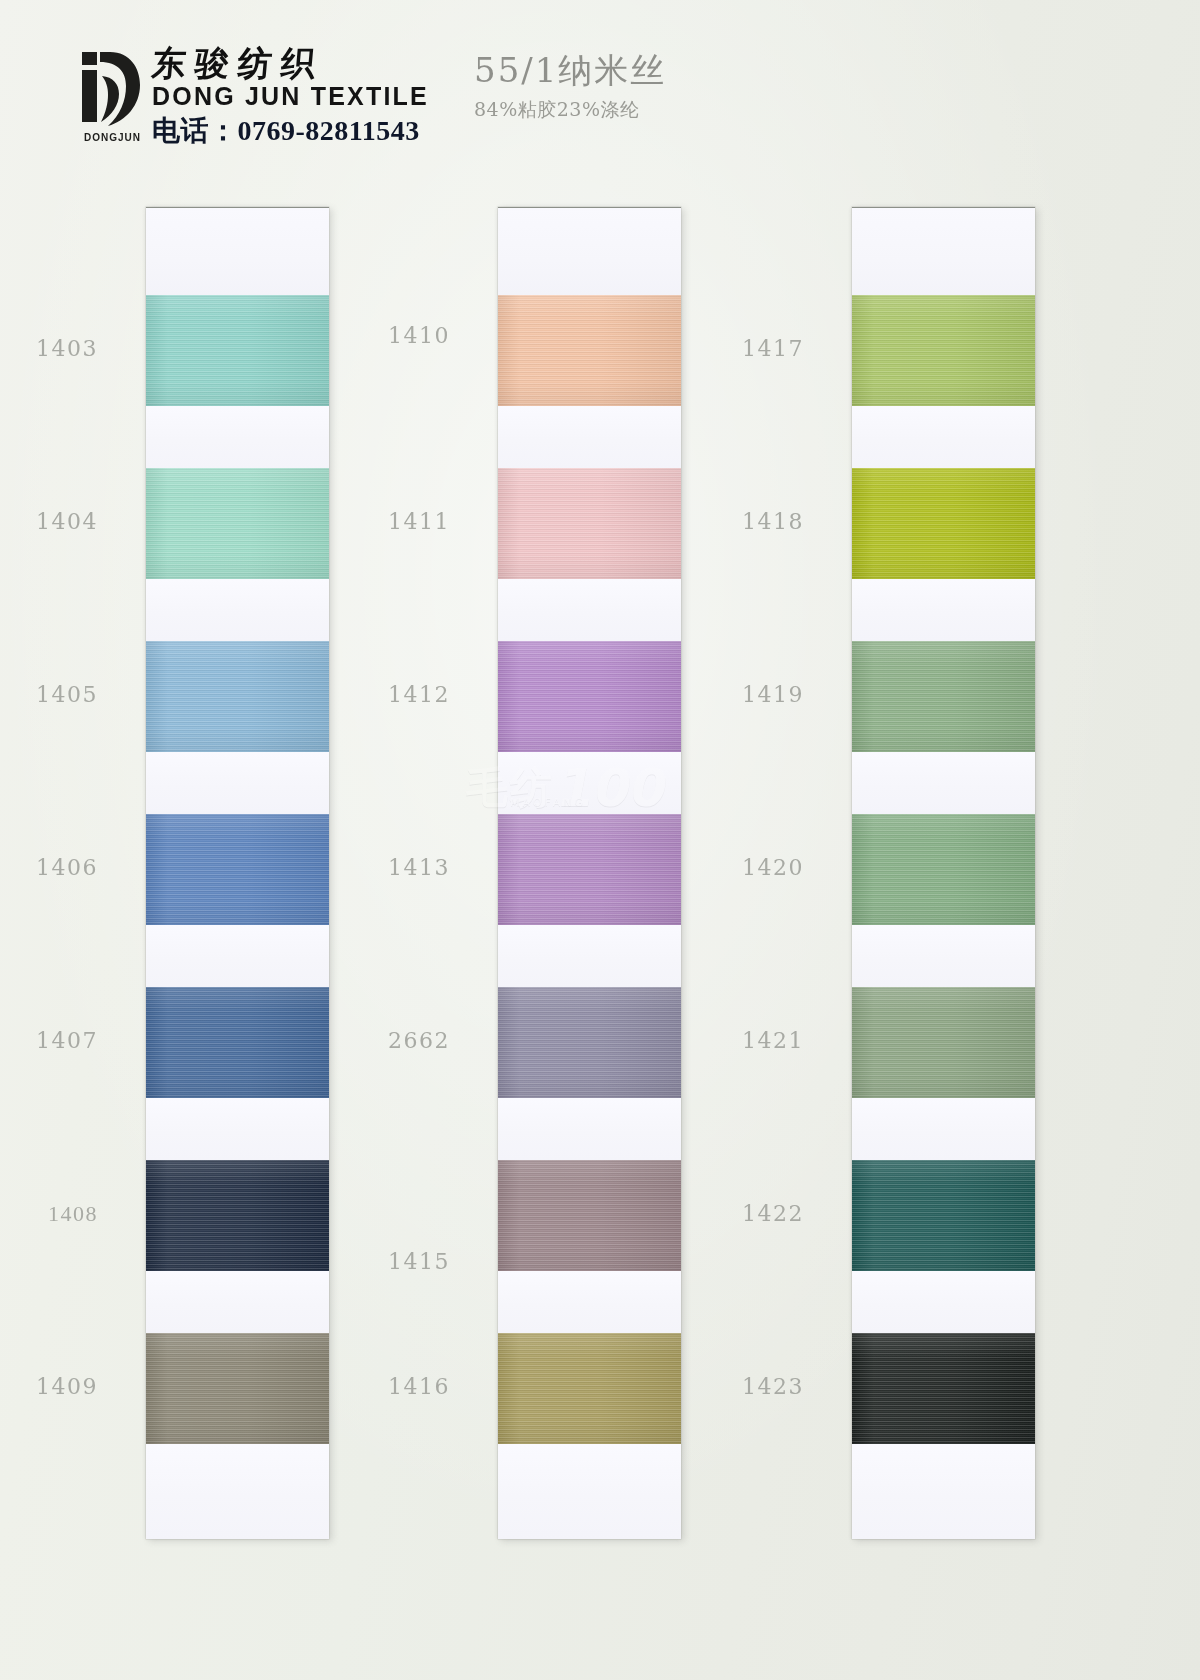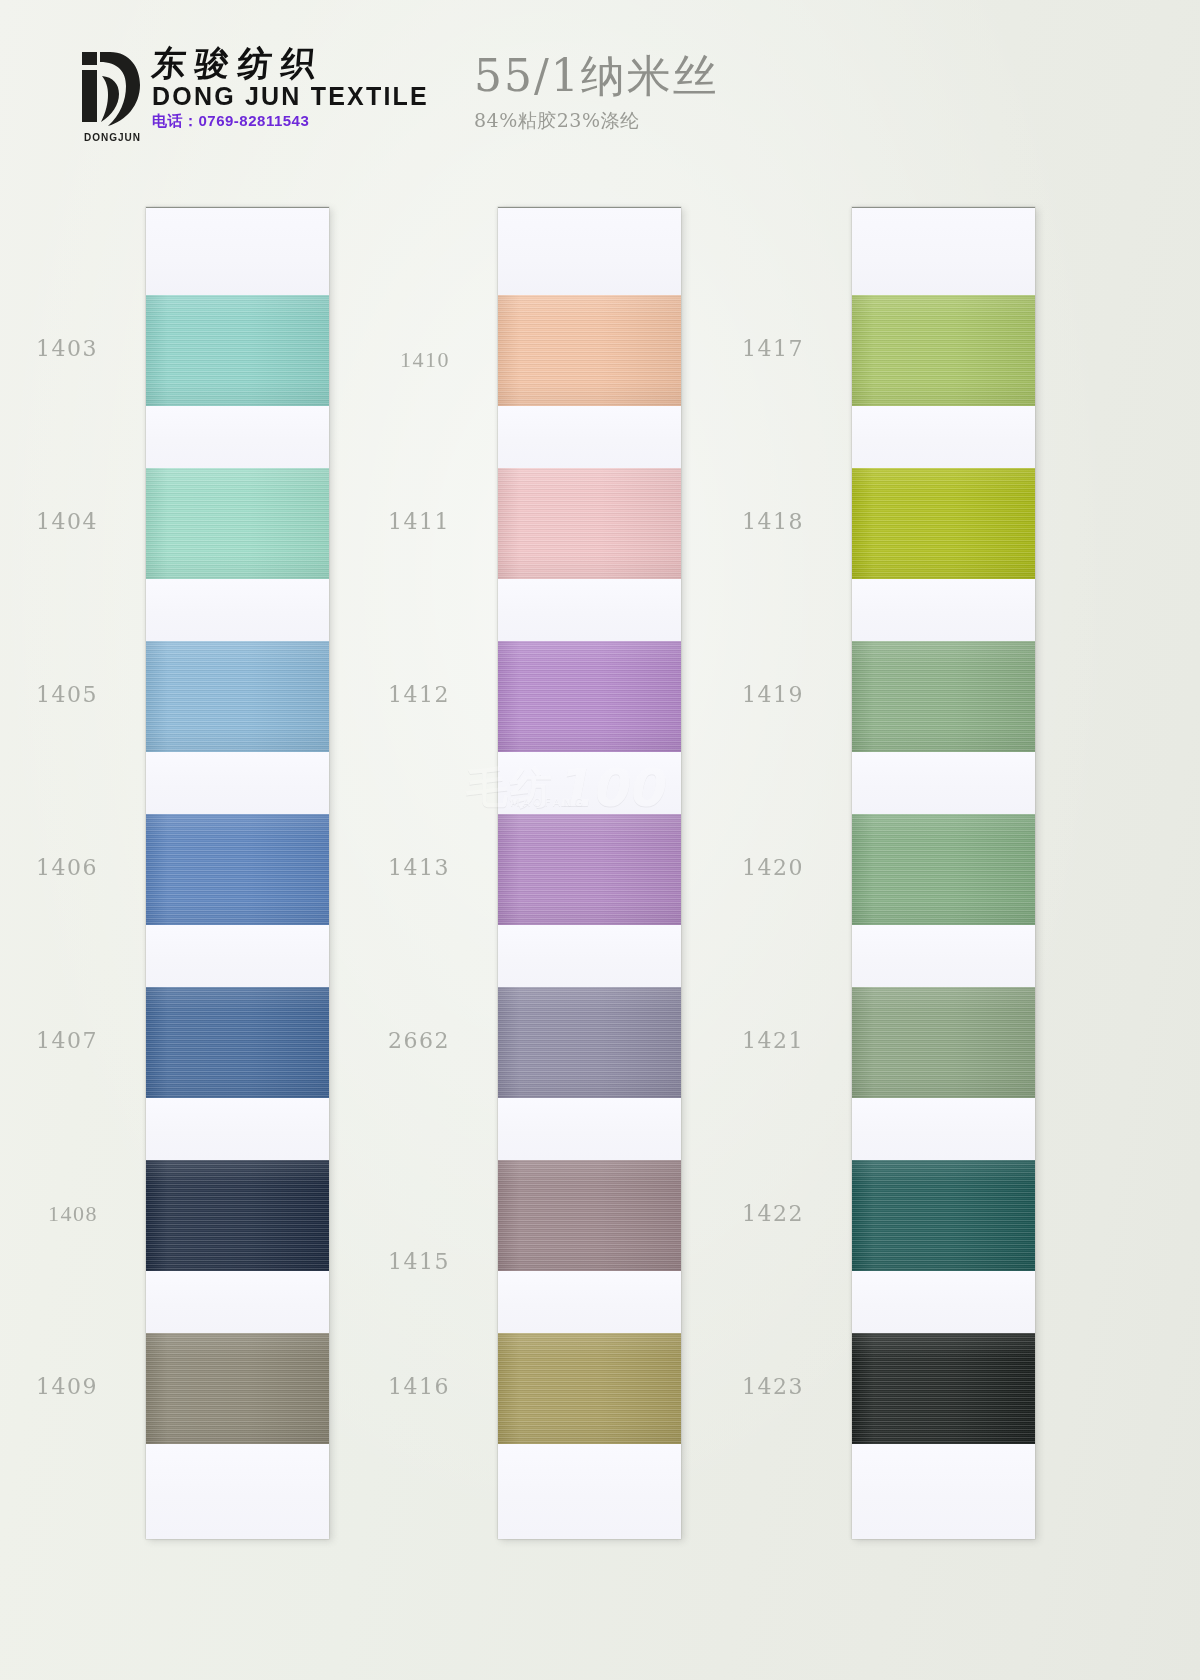--- a/index.html
+++ b/index.html
@@ -39,28 +39,28 @@
     letter-spacing:9px;line-height:1.05;
     margin:0 0 1px 0;
     transform:skewX(-5deg);
   }
   .en-name{
     font-family:"Liberation Sans",sans-serif;
     font-size:25px;font-weight:bold;color:#141414;
     letter-spacing:2.2px;line-height:1.05;margin-bottom:3px;
   }
   .phone{
-    font-family:Liberation Sans, sans-serif;
-    font-size:15px;font-weight:bold;color:#6d28d9;letter-spacing:.5px;
+    font-family:Liberation Serif, serif;
+    font-size:28px;font-weight:bold;color:#0f172a;letter-spacing:.5px;
   }
 
   .title-block{position:absolute;left:474px;top:52px;text-align:left;}
   .title-main{
     font-family:"DejaVu Serif",serif;
-    font-size:44px;color:#8f908b;letter-spacing:2px;line-height:1.1;
+    font-size:34px;color:#8f908b;letter-spacing:2px;line-height:1.1;
     white-space:nowrap;
   }
   .title-sub{
     font-family:"DejaVu Serif",serif;
     font-size:19px;color:#9a9b95;letter-spacing:.5px;margin-top:8px;
     white-space:nowrap;
   }
 
   
   .board{position:absolute;inset:0;z-index:2;}
@@ -199,21 +199,21 @@
           </div>
           <div class="swatch" title="warm-taupe" style="height: 111px; background: rgb(138, 133, 116);"></div>
           <div class="blank" style="height: 95px;">
             <div class="seam" style="top: 0px;"></div>
           </div>
         </div>
       </div>
     </div>
     <div class="column col-1">
       <div class="labels">
-        <div class="swatch-label" style="top: 347px; font-family: Liberation Serif, serif;">1410</div>
+        <div class="swatch-label" style="top: 323px;">1410</div>
         <div class="swatch-label" style="top: 508.5px;">1411</div>
         <div class="swatch-label" style="top: 681.5px;">1412</div>
         <div class="swatch-label" style="top: 854.5px;">1413</div>
         <div class="swatch-label" style="top: 1027.5px;">2662</div>
         <div class="swatch-label" style="top: 1200.5px; margin-top: 48px;">1415</div>
         <div class="swatch-label" style="top: 1373.5px;">1416</div>
       </div>
       <div class="card">
         <div class="card-inner">
           <div class="blank cap-top" style="height: 88px;"></div>

